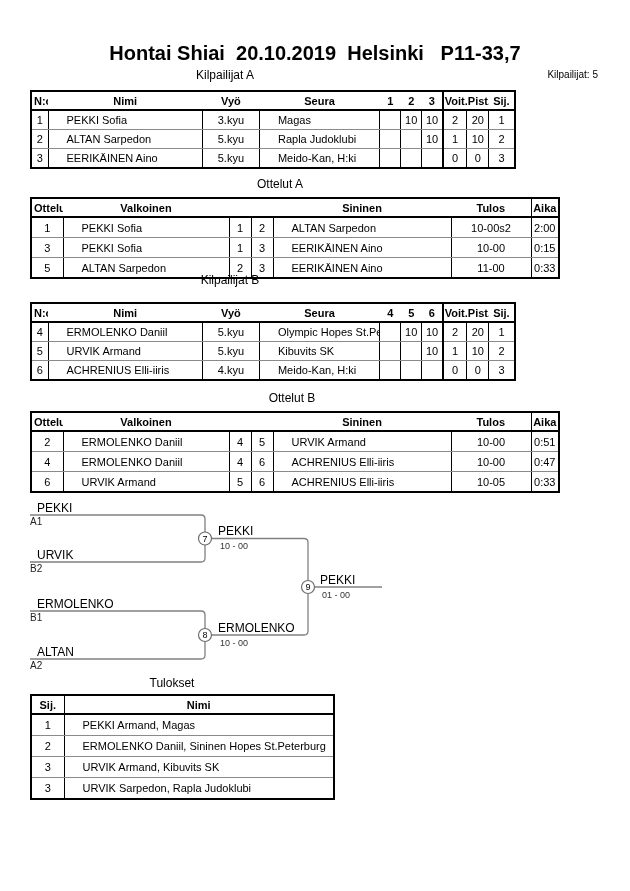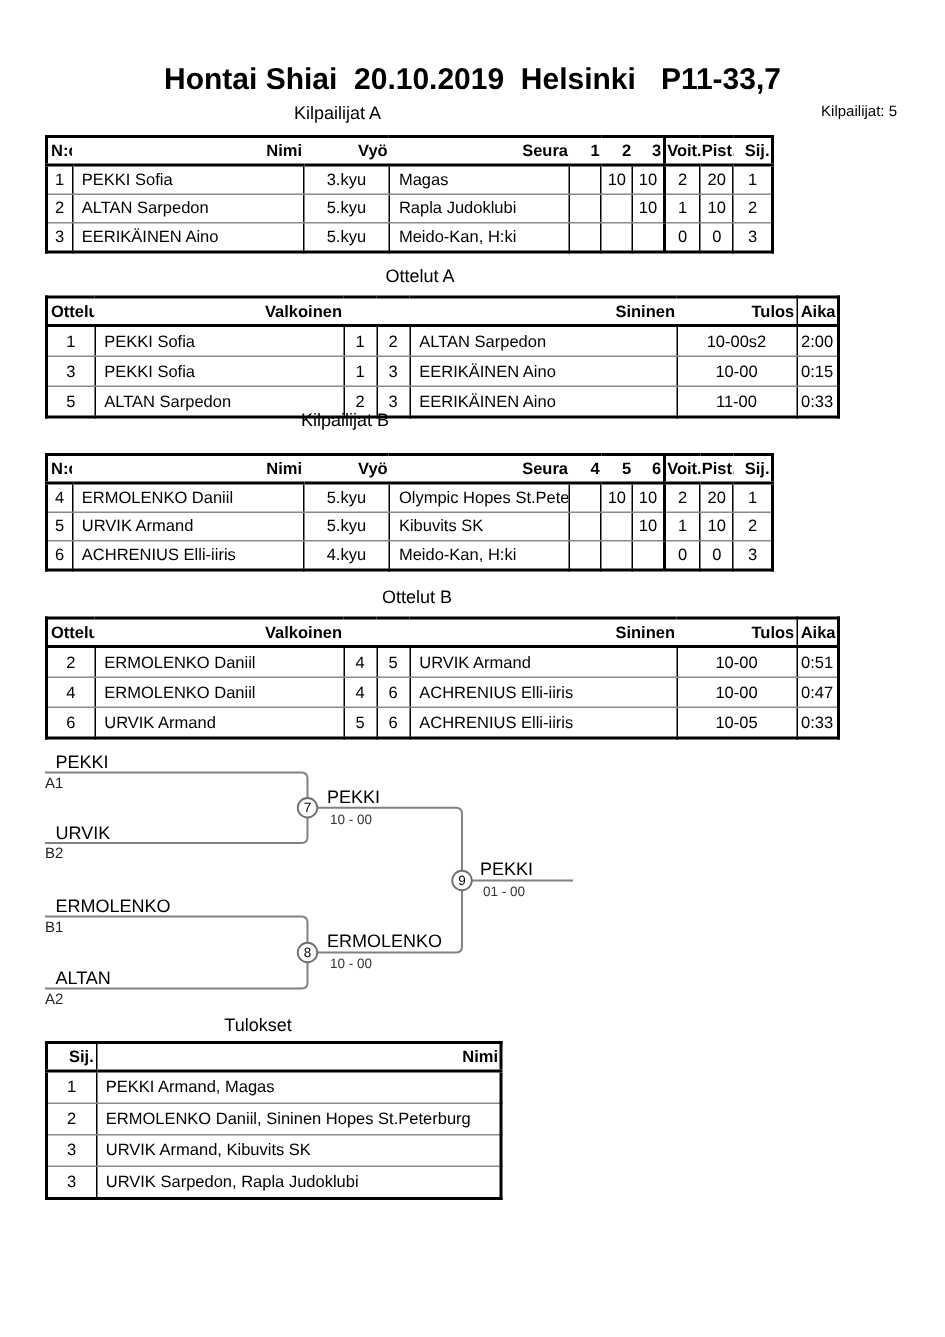--- a/index.html
+++ b/index.html
@@ -6,25 +6,25 @@
   .page{position:relative;width:630px;height:891px;background:#fff;
         font-family:"Liberation Sans",sans-serif;color:#000;overflow:hidden;}
   .main-title{position:absolute;top:42px;left:0;width:630px;text-align:center;
               font-size:20px;font-weight:bold;white-space:pre;}
   .count-label{position:absolute;top:69px;right:32px;font-size:10px;}
   .sec-title{position:absolute;transform:translateX(-50%);font-size:12px;
              font-weight:normal;white-space:nowrap;}
   table.sheet{position:absolute;border-collapse:collapse;table-layout:fixed;
               font-size:11px;border:2px solid #000;background:#fff;}
   .sheet th{font-weight:bold;font-size:11px;padding:0 1px;height:17px;
-            border-bottom:2px solid #000;overflow:hidden;white-space:nowrap;text-align:right;}
+            border-bottom:2px solid #000;overflow:hidden;white-space:nowrap;text-align:center;}
   .sheet td{padding:0 2px;height:18px;border-left:1px solid #000;border-right:1px solid #000;
             border-top:1px solid #8a8a8a;border-bottom:1px solid #8a8a8a;
             overflow:hidden;white-space:nowrap;text-align:center;}
-  .sheet .tl{text-align:left;padding-left:6px;}
+  .sheet .tl{text-align:left;padding-left:18px;}
   .sheet th.tl{padding-left:2px;}
   .gsep{border-left:2px solid #000 !important;}
   .hline{border-left:1px solid #000;}
   table.ot td{height:19px;}
   table.tk td{height:20px;}
   .bracket{position:absolute;left:0;top:495px;}
   .bracket path{stroke:#808080;stroke-width:1.3;fill:none;}
   .bracket circle{fill:#fff;stroke:#6e6e6e;stroke-width:1.2;}
   .bracket text{font-family:"Liberation Sans",sans-serif;}
   .bname{font-size:12px;fill:#000;}
@@ -225,21 +225,21 @@
         <td></td>
         <td></td>
         <td></td>
         <td class="gsep">0</td>
         <td>0</td>
         <td>3</td>
       </tr>
       </tbody>
   </table>
 
-  <div class="sec-title" style="left:278px;top:391px;">Ottelut B</div>
+  <div class="sec-title" style="left:292px;top:391px;">Ottelut B</div>
 
   <table class="sheet ot" style="left:30px;top:411px;width:528px;">
     <colgroup>
         <col style="width:32px">
         <col style="width:166px">
         <col style="width:22px">
         <col style="width:22px">
         <col style="width:178px">
         <col style="width:80px">
         <col style="width:28px">

